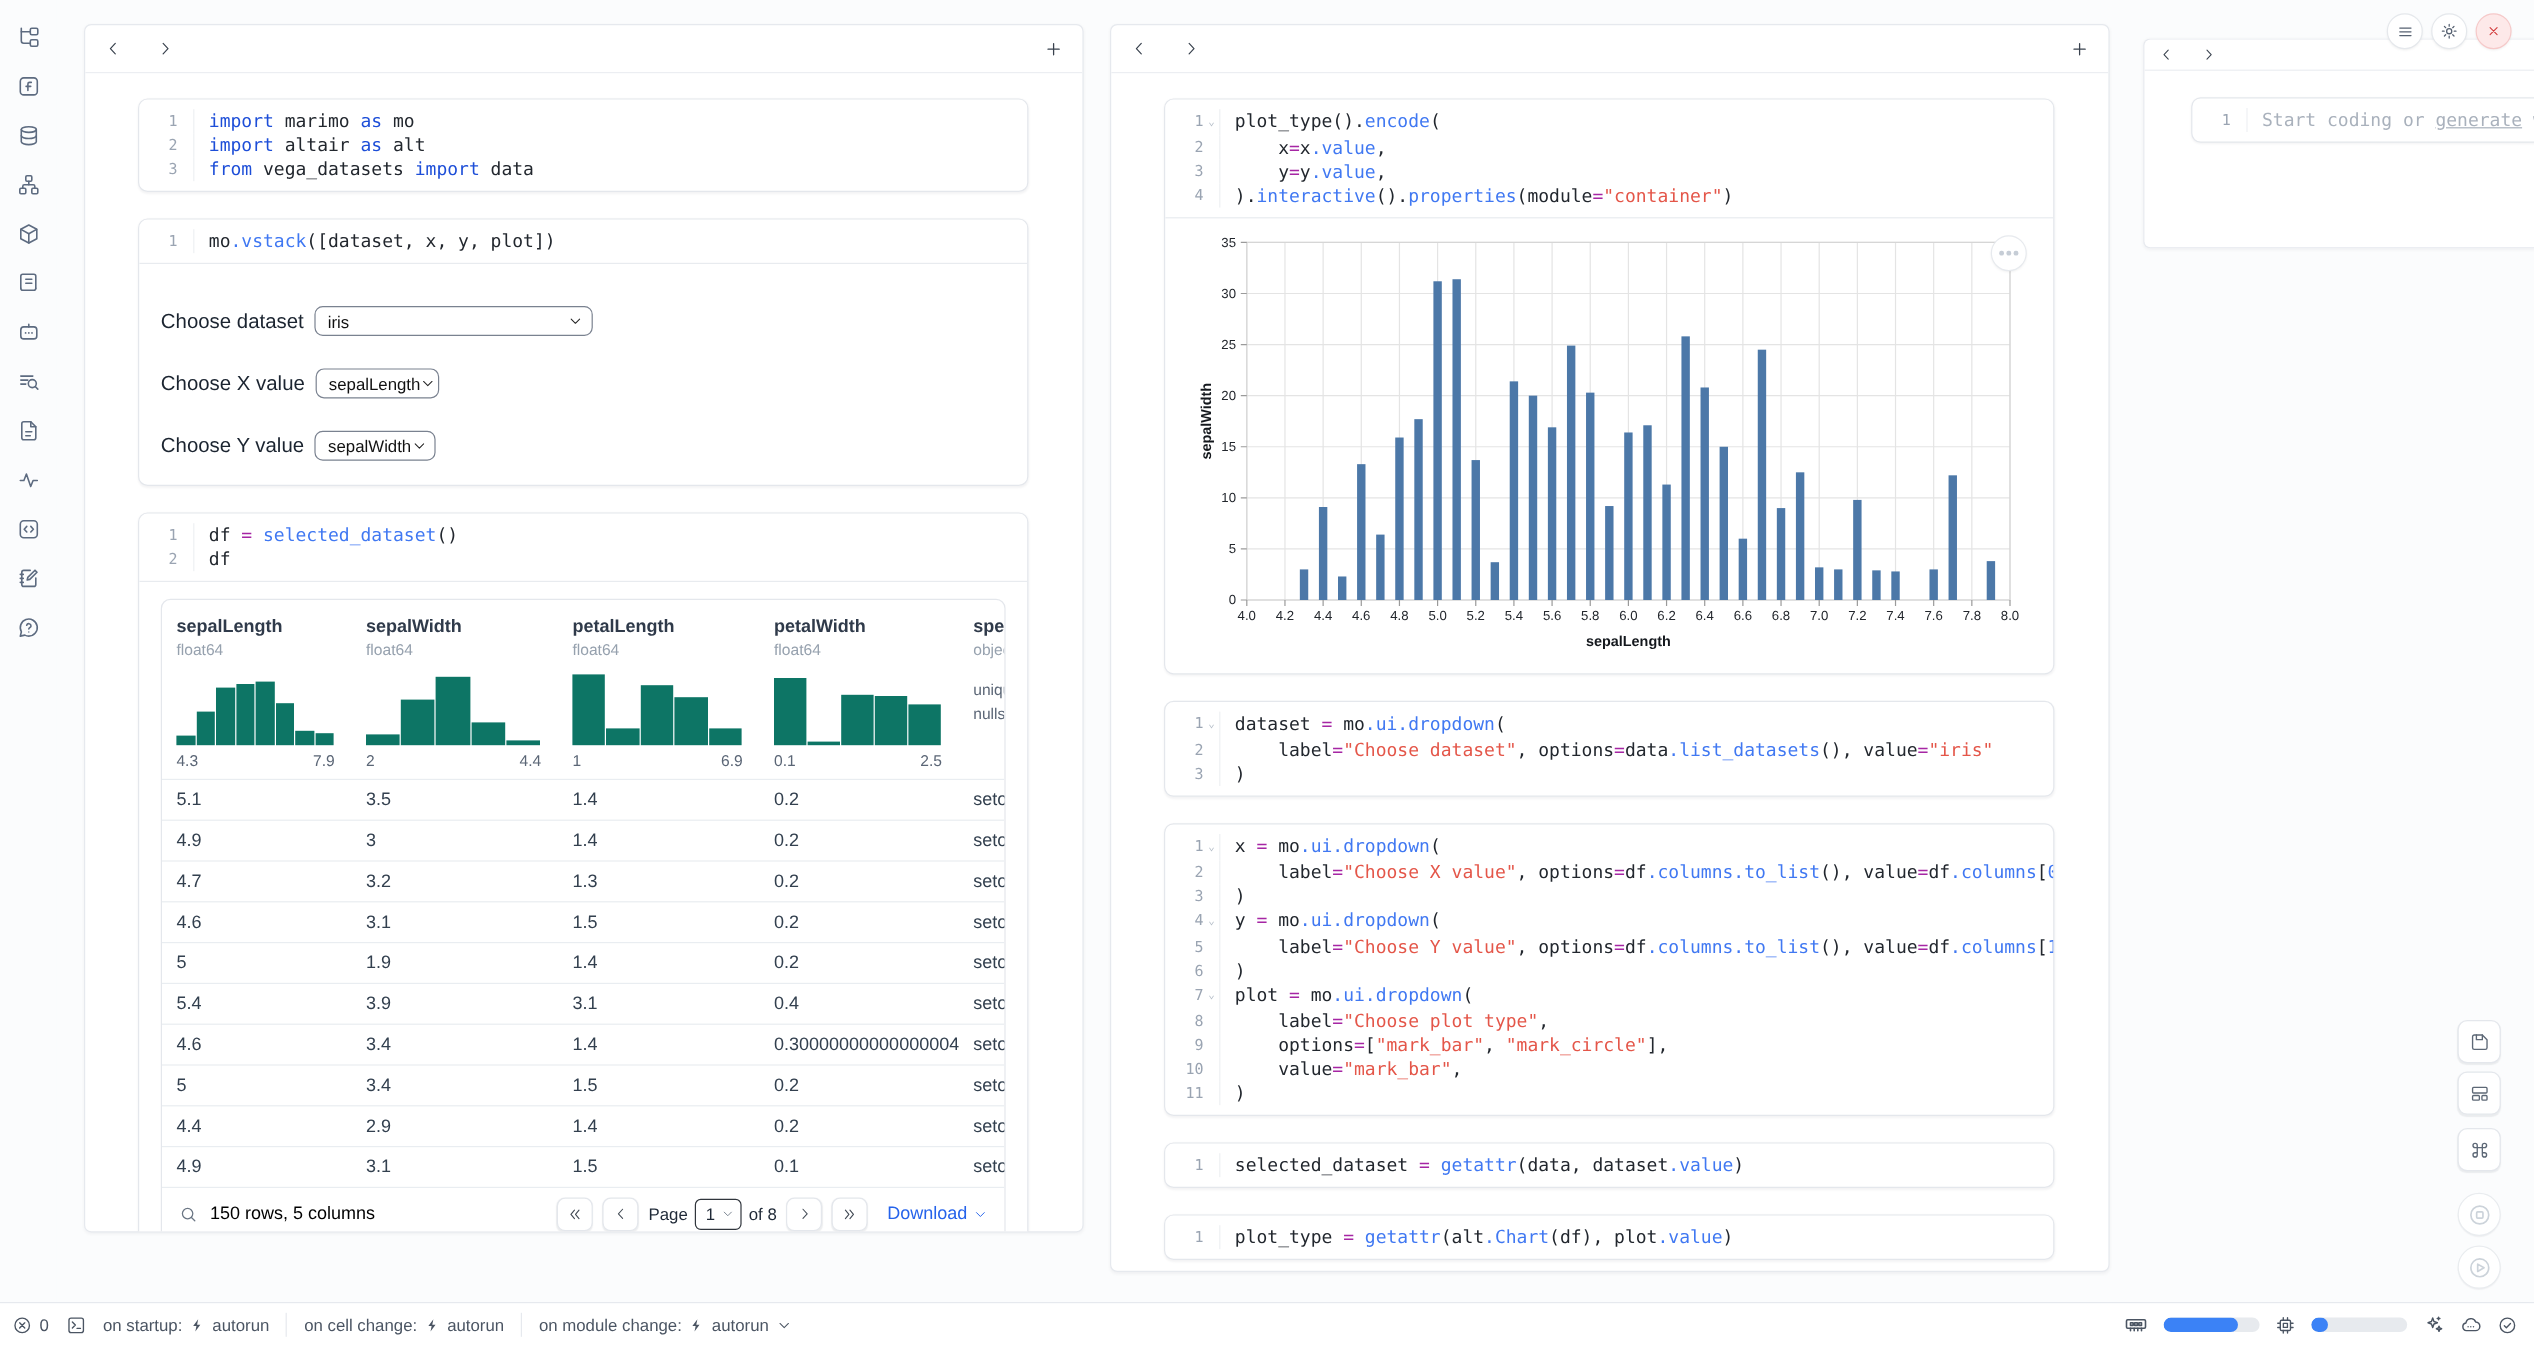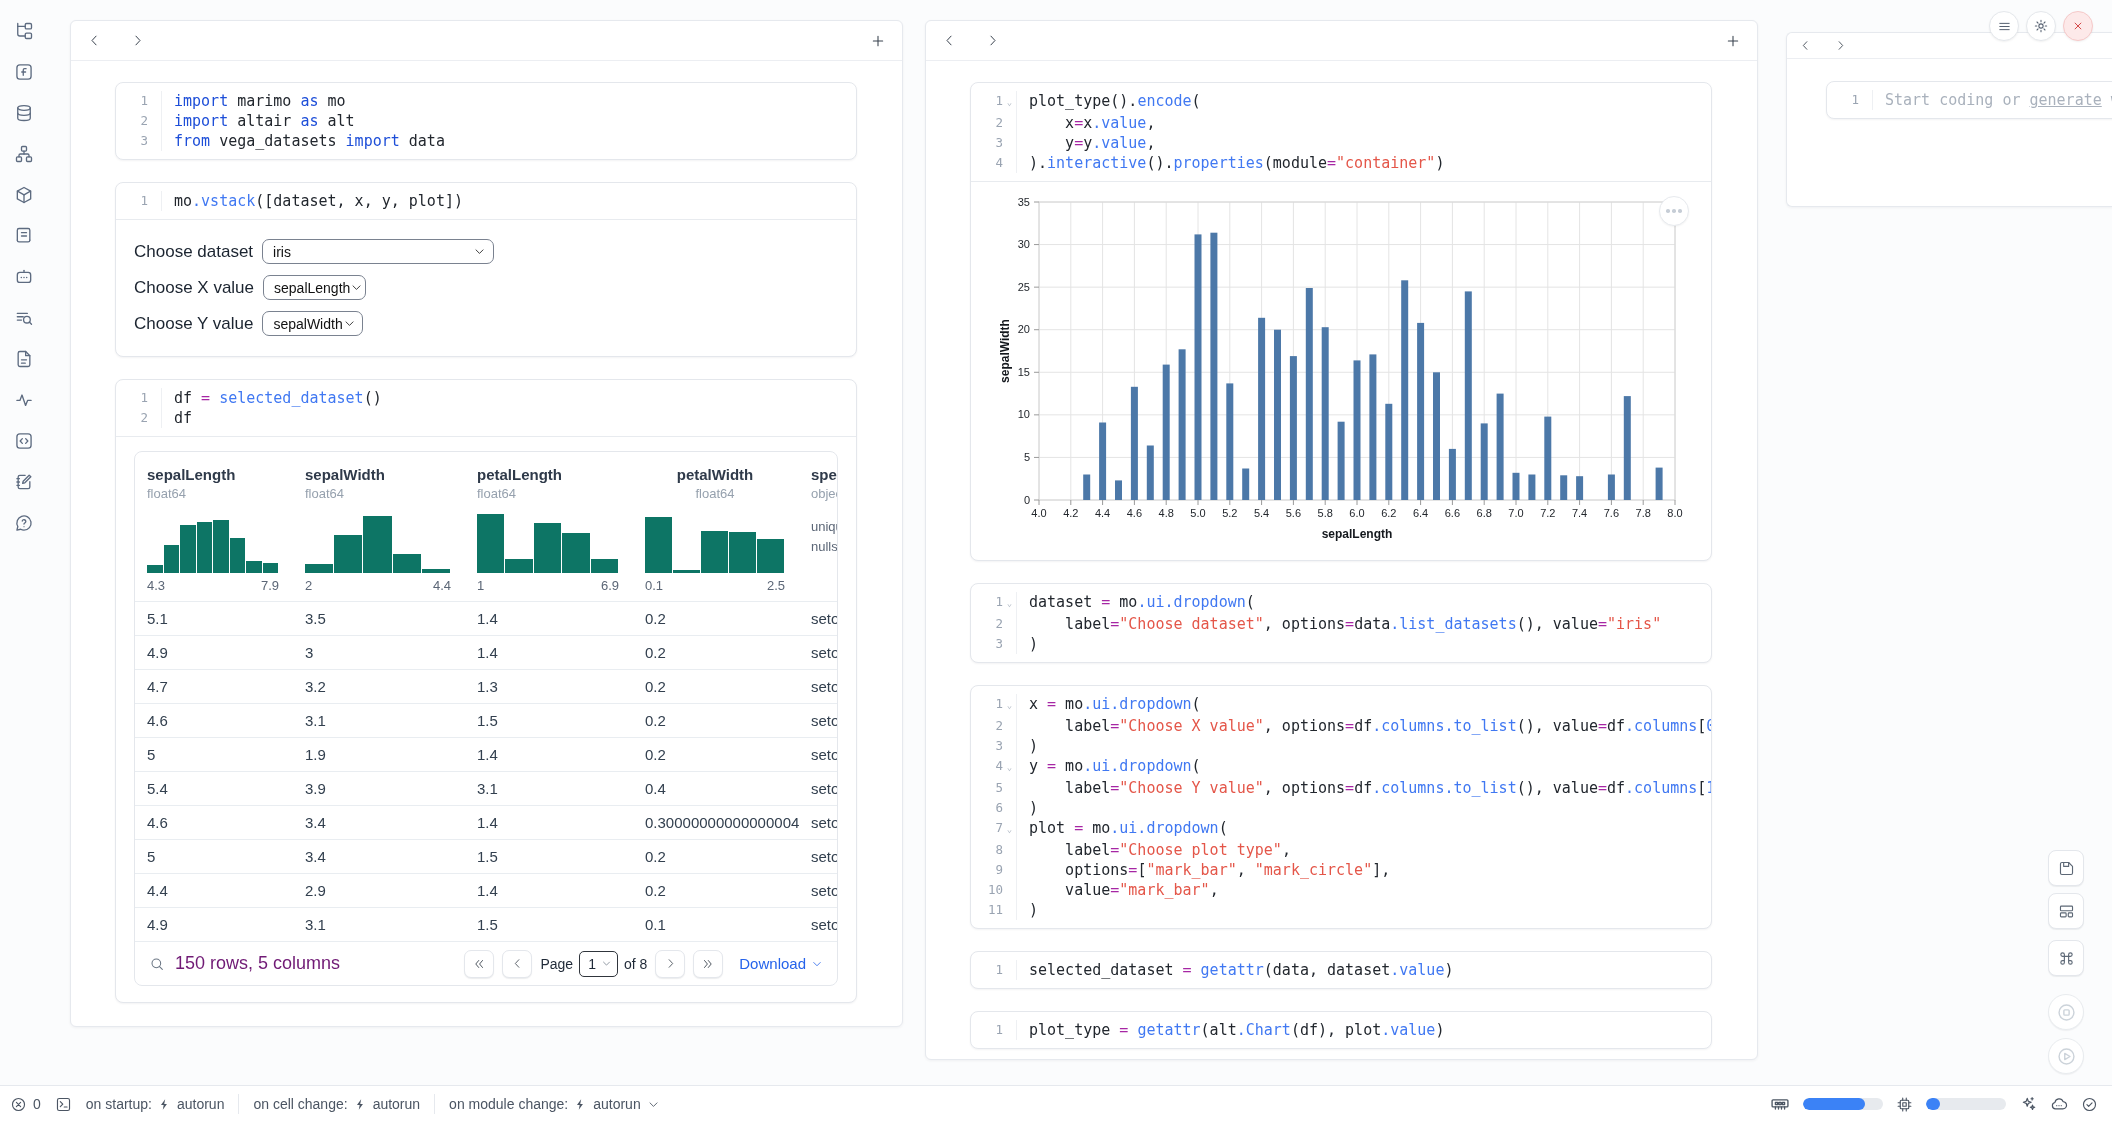--- a/index.html
+++ b/index.html
@@ -29,39 +29,39 @@
   .cl{display:flex}
   .gut{display:flex;flex:0 0 46px;justify-content:flex-end;color:#9aa4b2;border-right:1px solid #eef0f3;box-sizing:border-box}
   .lnum{font-size:12.5px}
   .fold{width:13px;font-size:9px;color:#b3bcc7;text-align:center;line-height:22px}
   .ccode{padding-left:12px;white-space:pre}
   .t-p{color:#22272e}.t-k{color:#1d4ed8}.t-o{color:#a626a4}.t-f{color:#4078f2}
   .t-s{color:#e45649}.t-n{color:#4078f2}.t-g{color:#a9b1bc}.t-gu{color:#a9b1bc;text-decoration:underline}
   .out{border-top:1px solid #e8ebef}
   
   .form-wrap{padding:8px 0 20px}
-  .frow{display:flex;align-items:center;margin:11px 0 0 18px;gap:9px;font-size:17px;color:#1b2430}
+  .frow{display:flex;align-items:center;margin:27px 0 0 18px;gap:9px;font-size:17px;color:#1b2430}
   .sel{display:inline-flex;align-items:center;justify-content:space-between;border:1px solid #7a8290;border-radius:7px;
        background:#fff;height:25px;padding:0 7px 0 10px;font-size:14px;color:#111;box-sizing:border-box;cursor:pointer}
   .sel .ic{color:#222}
   
   .table-card{margin:14px 18px 16px;border:1px solid #e4e7ec;border-radius:8px;overflow:hidden}
   .thead{display:flex;overflow:hidden}
   .tcol{box-sizing:border-box;padding:14px 14px 8px 12px;flex:0 0 auto;overflow:hidden;white-space:nowrap}
   .cname{font-weight:bold;font-size:15px;color:#2f3a4a}
   .ctype{font-size:13px;color:#96a1ae;margin-top:3px}
   .hist{height:62px;margin-top:10px;display:flex;align-items:flex-end}
   .hist i{flex:1;background:var(--hist,#0d7565);margin-right:1px}
   .crange{display:flex;justify-content:space-between;font-size:13px;color:#5b6676;margin-top:5px}
   .cstats{font-size:13px;color:#5b6676;margin-top:16px;line-height:20px}
   .trow{display:flex;border-top:1px solid #e9edf1;height:33px;align-items:center}
   .tcell{box-sizing:border-box;padding-left:12px;font-size:15px;color:#33404f;flex:0 0 auto;white-space:nowrap;overflow:hidden}
   .tfoot{border-top:1px solid #e9edf1;height:44px;display:flex;align-items:center;padding:0 14px;gap:10px;box-sizing:border-box}
   .tfoot .ic{color:#6b7684}
-  .tsum{font-size:18px;color:#701a75}
+  .tsum{font-size:15px;color:#000000}
   .pgwrap{margin-left:auto;display:flex;align-items:center;gap:8px}
   .pgbtn{width:30px;height:28px;border:1px solid #e4e7ec;border-radius:7px;background:#fff;
          box-shadow:0 1px 1px rgba(16,24,40,.08);display:flex;align-items:center;justify-content:center;cursor:pointer;padding:0}
   .pgbtn .ic{color:#444c56}
   .pagegrp{display:flex;align-items:center;gap:6px;font-size:14px;color:#1f2937}
   .psel{border:1px solid #30353c;border-radius:5px;height:24px;padding:0 5px 0 8px;display:inline-flex;
         align-items:center;gap:5px;font-size:14px;cursor:pointer}
   .dl{color:var(--link,#2563eb);font-size:15px;display:inline-flex;gap:5px;align-items:center;margin-left:8px;cursor:pointer}
   .dl .ic{color:var(--link,#2563eb)}
   
@@ -348,21 +348,21 @@
                   <i style="height:22%"></i>
                   <i style="height:80%"></i>
                   <i style="height:65%"></i>
                   <i style="height:22%"></i>
                 </div>
                 <div class="crange">
                   <span>1</span>
                   <span>6.9</span>
                 </div>
               </div>
-              <div class="tcol" style="width: 166px; text-align: center;">
+              <div class="tcol" style="width: 166px;">
                 <div class="cname">petalWidth</div>
                 <div class="ctype">float64</div>
                 <div class="hist">
                   <i style="height:90%"></i>
                   <i style="height:5%"></i>
                   <i style="height:68%"></i>
                   <i style="height:66%"></i>
                   <i style="height:55%"></i>
                 </div>
                 <div class="crange">

